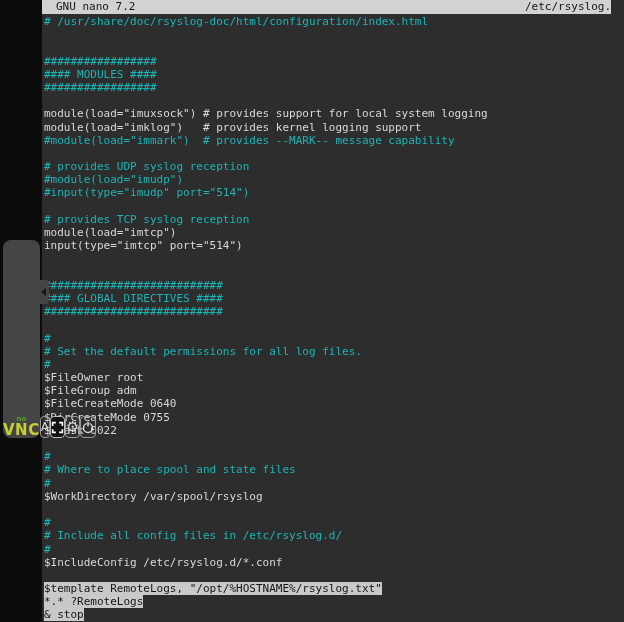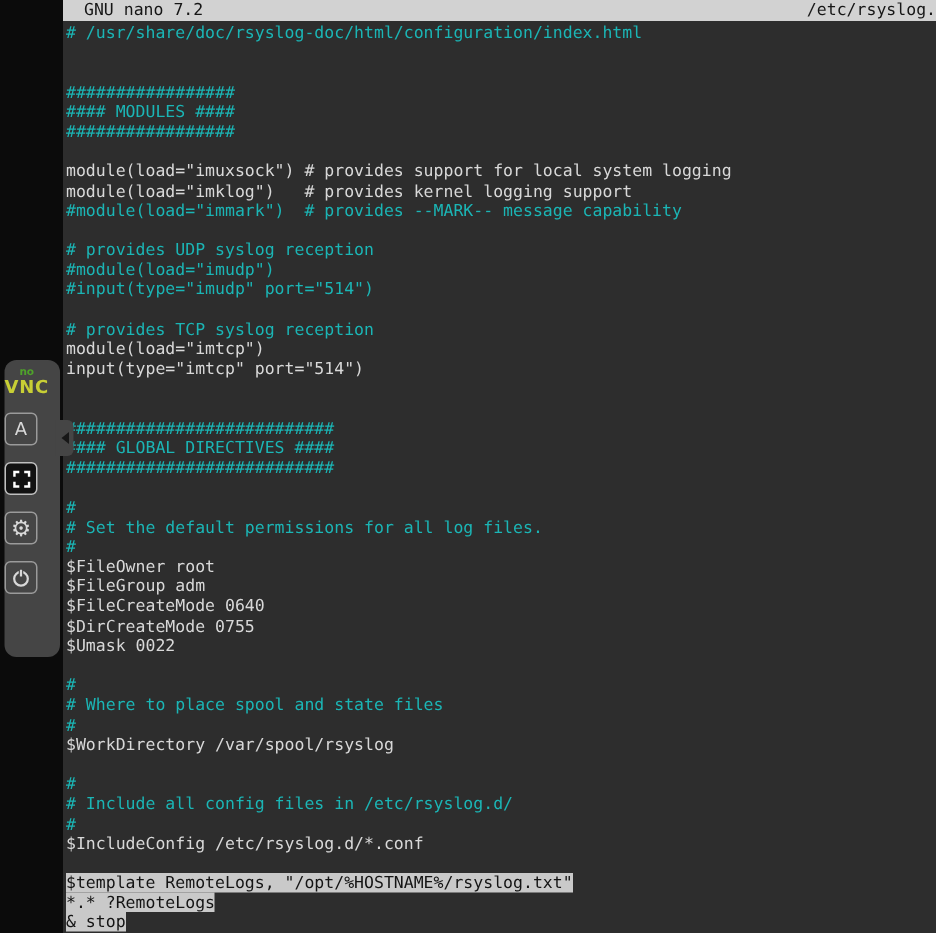--- a/index.html
+++ b/index.html
@@ -7,46 +7,46 @@
   .screen {
     position:relative; width:624px; height:622px; overflow:hidden;
     background:var(--term_bg,#2d2d2d);
     font-family:"DejaVu Sans Mono", monospace;
   }
   .left-strip {
     position:absolute; left:0; top:0; width:42px; height:100%;
     background:var(--strip_bg,#0b0b0b);
   }
   .titlebar {
-    position:absolute; left:42px; top:0; right:0; height:14px;
+    position:absolute; left:42px; top:0; right:13px; height:14px;
     background:var(--titlebar_bg,#d2d2d2); color:var(--titlebar_fg,#161616);
     font-size:11px; line-height:14px; display:flex; justify-content:space-between;
     white-space:nowrap; overflow:hidden;gap:37px;
   }
   .titlebar .app { padding-left:14px; }
   .titlebar .file { overflow:hidden;margin-left:16px; }
   .editor {
     position:absolute; left:42px; top:14px; right:0; bottom:0;
     padding-left:2px; padding-top:1px;
     font-size:11px; line-height:13.2px; white-space:pre;
     color:var(--text,#d8d8d8); cursor:text;
   }
   .line { height:13.2px; }
   .line.c { color:var(--comment,#1bb5b5); }
   .line.sel .hl { background:var(--sel_bg,#c9c9c9); color:var(--sel_fg,#141414); }
   
   .vnc-panel {
     position:absolute; left:3px; top:240px; width:37px; height:198px;
     background:var(--panel_bg,#454545); border-radius:8px;
-    display:flex; flex-direction:column; align-items:flex-start; z-index:5;
+    display:flex; flex-direction:row; align-items:flex-end; z-index:5;
   }
   .vnc-logo { margin-top:5px; text-align:center; line-height:1;
     font-family:"DejaVu Sans", sans-serif; }
   .logo-no { display:block; color:var(--logo_green,#4fa32a); font-size:7px; font-weight:bold; }
-  .logo-vnc { display:block; color:var(--logo_yellow,#c8cf35); font-size:12px; font-weight:bold; letter-spacing:.5px; }
+  .logo-vnc { display:block; color:var(--logo_yellow,#c8cf35); font-size:15px; font-weight:bold; letter-spacing:.5px; }
   .vnc-handle {
     position:absolute; right:-9px; top:40px; width:12px; height:24px;
     background:var(--panel_bg,#454545); border-radius:0 4px 4px 0;
     display:flex; align-items:center; justify-content:center; cursor:pointer;
   }
   .tri { width:0; height:0; border-top:4px solid transparent;
     border-bottom:4px solid transparent; border-right:5px solid #171717; }
   .vnc-btn {
     width:22px; height:22px; border:1px solid #9a9a9a; border-radius:4px;
     background:transparent; margin-top:11px; padding:0;

